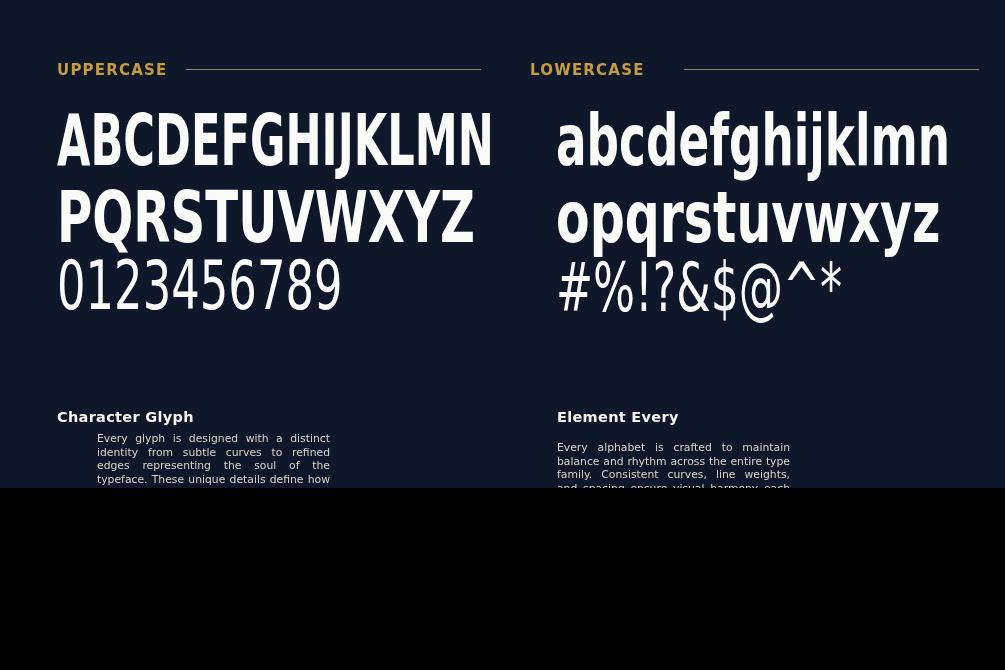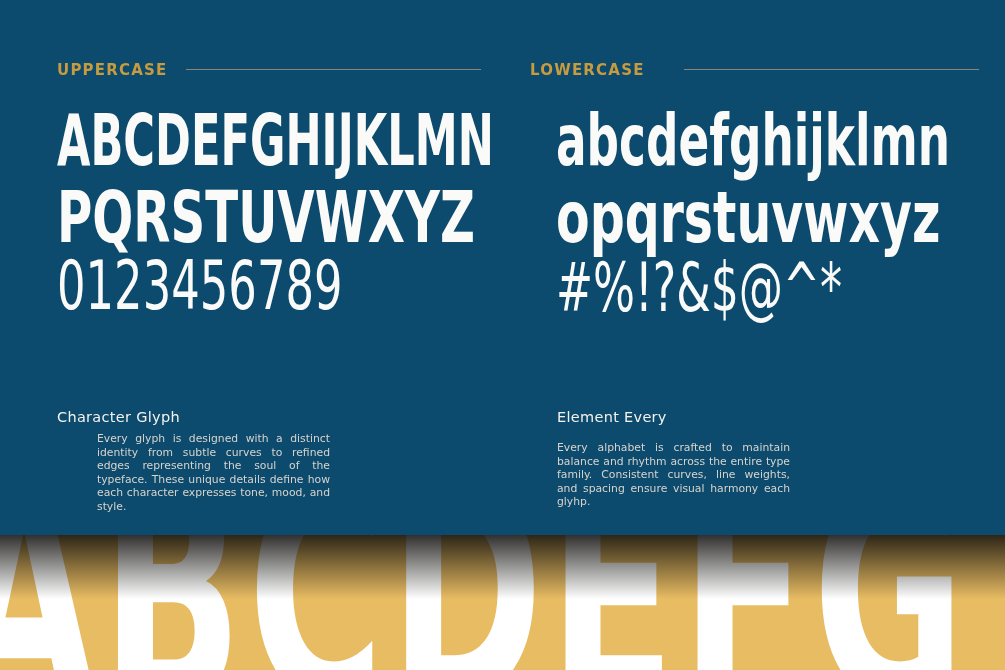--- a/index.html
+++ b/index.html
@@ -1,19 +1,19 @@
 <!DOCTYPE html>
 <html><head>
 <meta charset="utf-8">
 <style>
   html,body{margin:0;padding:0;background:#000;}
   .page{
     position:relative;
-    width:1005px;height:670px;
-    background:#0c4a6e;
+    width:1005px;height:488px;
+    background:#0f172a;
     overflow:hidden;
     font-family:"DejaVu Sans", sans-serif;
   }
   
   .sec-label{
     position:absolute;top:61px;
     font-size:15px;font-weight:700;
     letter-spacing:1.2px;
     color:#C79B3F;
   }
@@ -27,21 +27,21 @@
     white-space:nowrap;
     color:#FAFAF8;
     line-height:1;
     transform-origin:0 0;
   }
   .row.caps{font-size:72px;font-weight:700;}
   .row.light{font-size:68px;font-weight:400;}
   
   .desc-h{
     position:absolute;
-    font-size:14.5px;font-weight:400;
+    font-size:14.5px;font-weight:700;
     letter-spacing:.3px;
     color:#F5F2EC;margin:0;
   }
   .desc-p{
     position:absolute;width:233px;
     font-size:10.8px;line-height:13.5px;
     text-align:justify;
     color:#D8D4CC;margin:0;
   }
   

